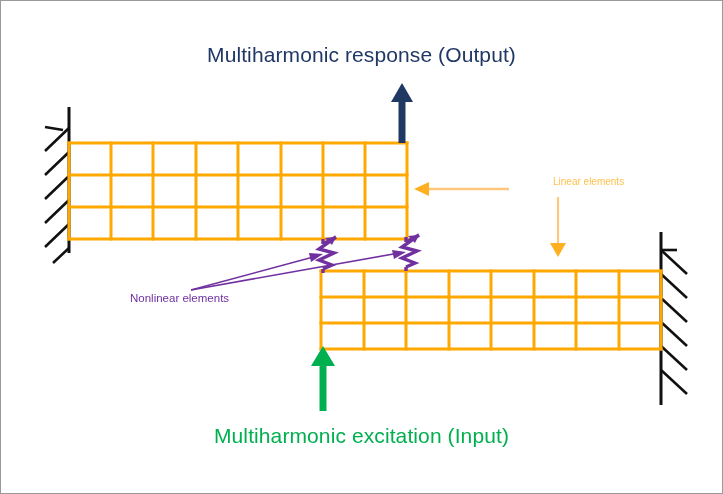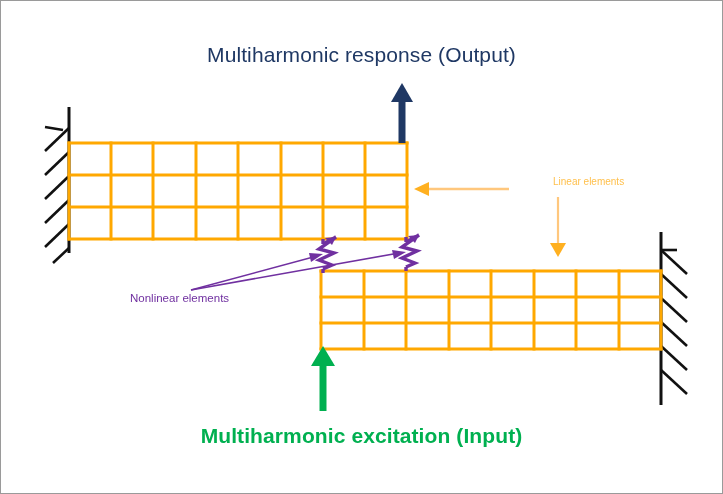--- a/index.html
+++ b/index.html
@@ -14,21 +14,21 @@
     overflow:hidden;
   }
   #scene{position:absolute;left:0;top:0;width:723px;height:494px;}
   .lbl{position:absolute;white-space:nowrap;}
   #title-output{
     left:0;right:0;top:42px;text-align:center;
     font-size:21px;color:#1f3864;letter-spacing:.1px;
   }
   #title-input{
     left:0;right:0;top:423px;text-align:center;
-    font-size:21px;color:#00b050;letter-spacing:.1px;font-weight:bold;
+    font-size:21px;color:#00b050;letter-spacing:.1px;
   }
   #label-nonlinear{
     left:129px;top:291px;font-size:11.5px;color:#7030a0;text-align:center;
   }
   #label-linear{
     left:530px;top:175px;font-size:10px;color:#ffc04d;margin-left:22px;
   }
 </style>
 </head>
 <body>

